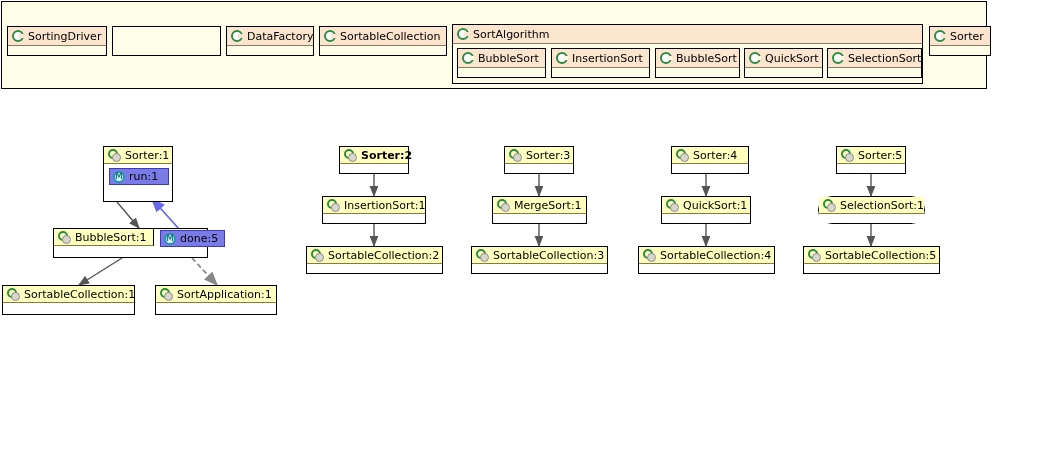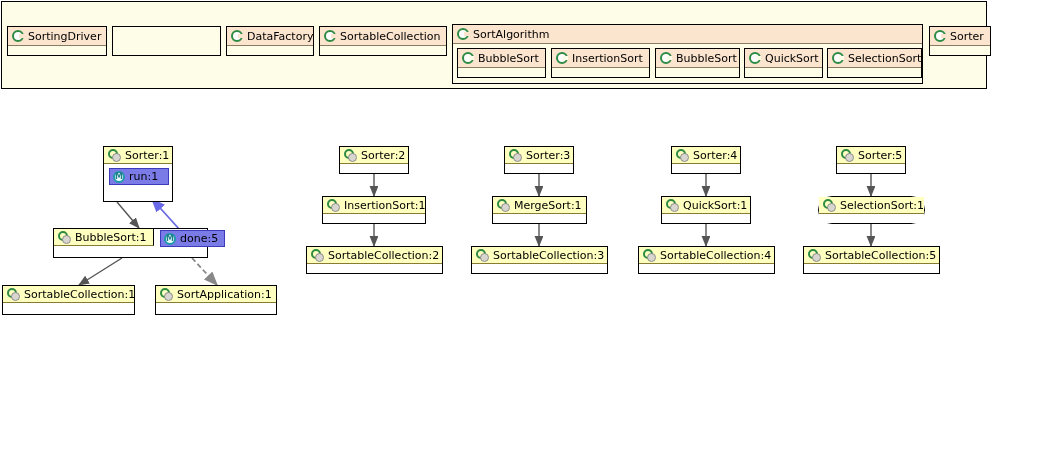--- a/index.html
+++ b/index.html
@@ -344,21 +344,21 @@
 </div>
 
 <div class="obj" style="left:155px; top:285px; width:122px; height:30px;">
   <div class="obj-title">
     <span class="ico-obj"></span>
     <span class="lbl">SortApplication:1</span>
   </div>
   <div class="obj-body" style="height:11px;"></div>
 </div>
 
-<div class="obj" style="left:339px; top:146px; width:70px; height:28px;">
+<div class="obj" style="left:339px; top:146px; width:70px; height:28px;font-weight:bold;">
   <div class="obj-title">
     <span class="ico-obj"></span>
     <span class="lbl">Sorter:2</span>
   </div>
   <div class="obj-body"></div>
 </div>
 <div class="obj" style="left:322px; top:196px; width:104px; height:28px;">
   <div class="obj-title">
     <span class="ico-obj"></span>
     <span class="lbl">InsertionSort:1</span>
@@ -388,21 +388,21 @@
   <div class="obj-body"></div>
 </div>
 <div class="obj" style="left:471px; top:246px; width:137px; height:28px;">
   <div class="obj-title">
     <span class="ico-obj"></span>
     <span class="lbl">SortableCollection:3</span>
   </div>
   <div class="obj-body"></div>
 </div>
 
-<div class="obj" style="left:671px; top:146px; width:70px; height:28px;">
+<div class="obj" style="left:671px; top:146px; width:78px; height:28px;">
   <div class="obj-title">
     <span class="ico-obj"></span>
     <span class="lbl">Sorter:4</span>
   </div>
   <div class="obj-body"></div>
 </div>
 <div class="obj" style="left:661px; top:196px; width:90px; height:28px;">
   <div class="obj-title">
     <span class="ico-obj"></span>
     <span class="lbl">QuickSort:1</span>

